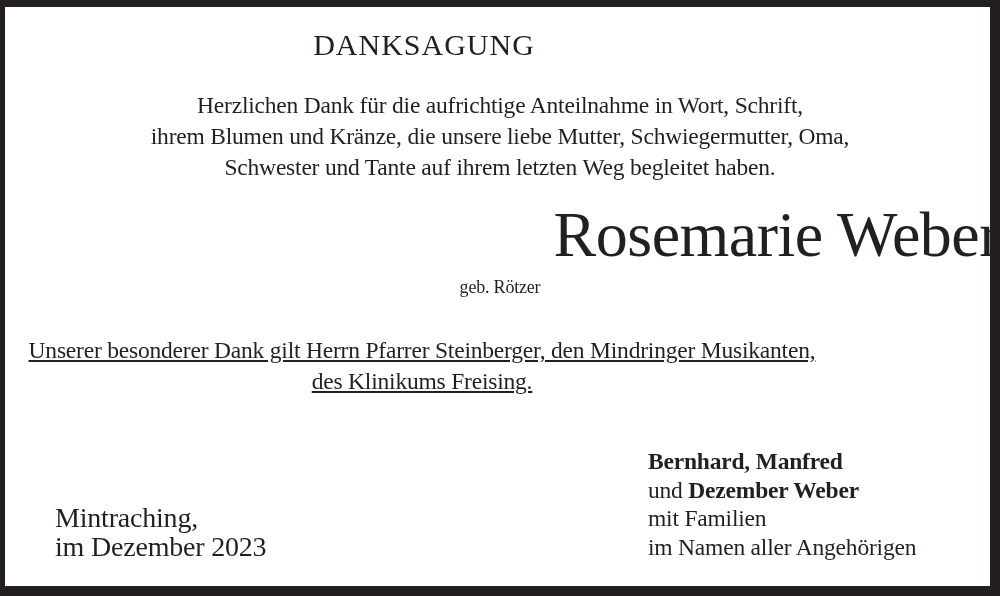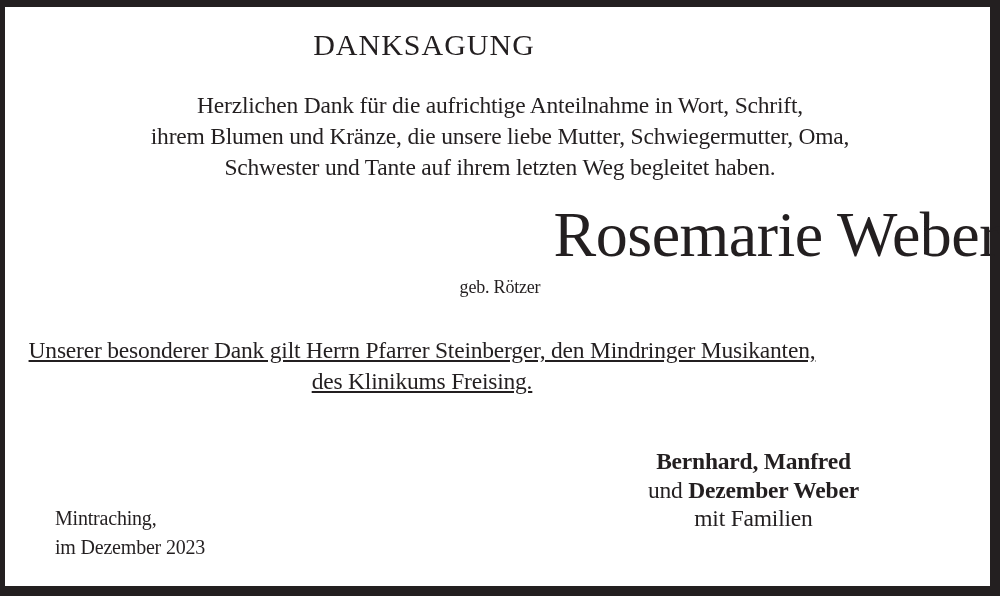--- a/index.html
+++ b/index.html
@@ -62,27 +62,27 @@
     line-height: 31px;
     letter-spacing: -0.2px;
     text-decoration: underline;
   }
   .signature {
     position: absolute;
     top: 447px; left: 648px;
     font-size: 23.5px;
     line-height: 28.5px;
     letter-spacing: -0.2px;
-    text-align: center;
+    text-align: left;
   }
   .signature .bold { font-weight: bold; }
   .placedate {
     position: absolute;
     top: 504px; left: 55px;
-    font-size: 20px;
+    font-size: 28px;
     line-height: 28.5px;
     letter-spacing: -0.2px;
     text-align: left;
   }
 </style>
 </head>
 <body>
 
 <div class="page">
 
@@ -105,20 +105,21 @@
 
   <div class="thanks">
     <div>Unserer besonderer Dank gilt Herrn Pfarrer Steinberger, den Mindringer Musikanten,</div>
     <div>des Klinikums Freising.</div>
   </div>
 
   <div class="signature">
     <div class="bold">Bernhard, Manfred</div>
     <div><span>und </span><span class="bold">Dezember Weber</span></div>
     <div>mit Familien</div>
+    <div>im Namen aller Angehörigen</div>
   </div>
 
   <div class="placedate">
     <div>Mintraching,</div>
     <div>im Dezember 2023</div>
   </div>
 
 </div>
 
 </body></html>

